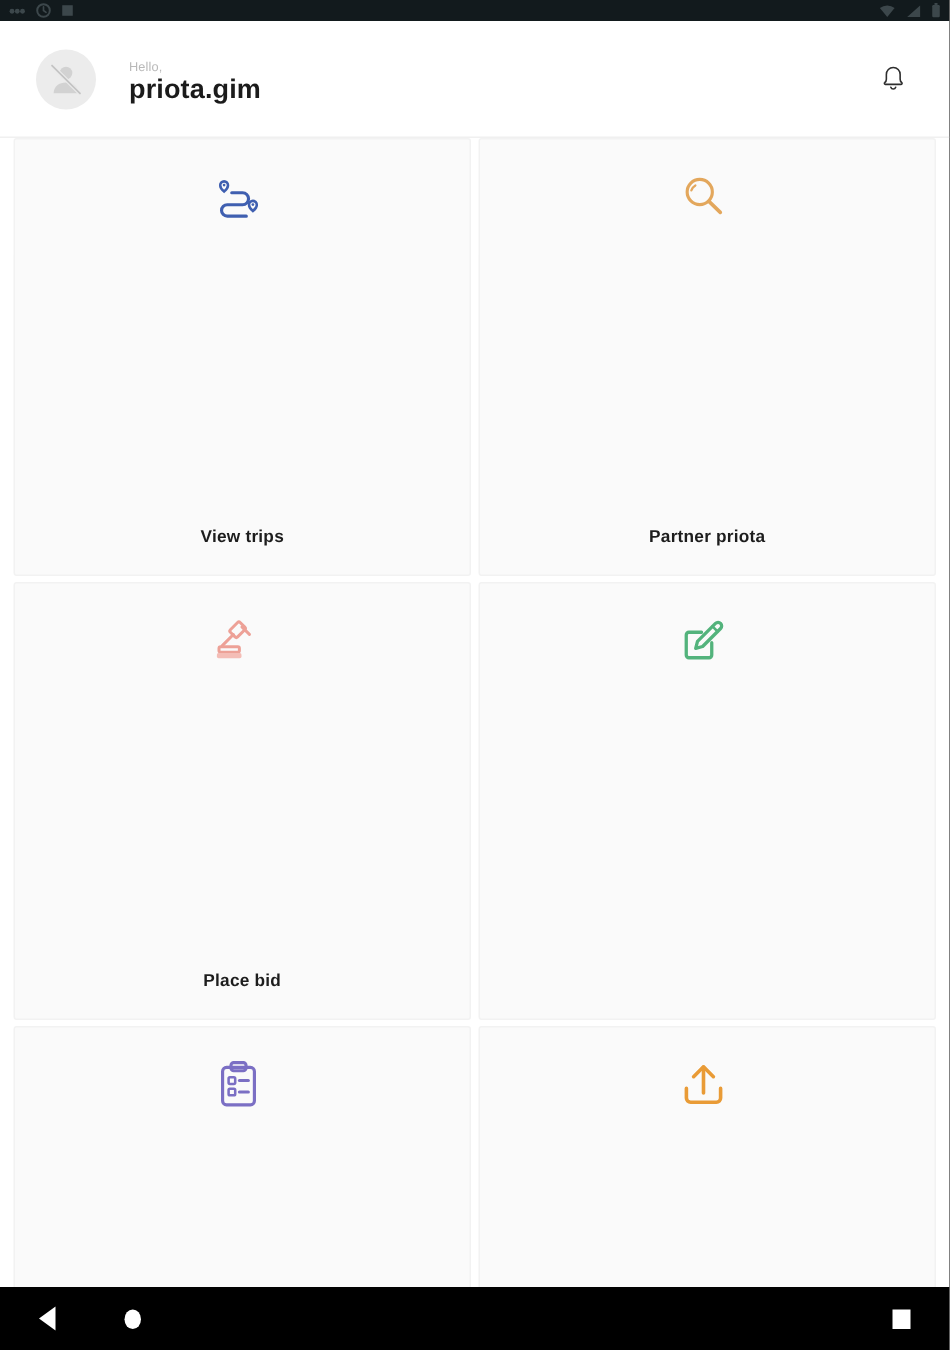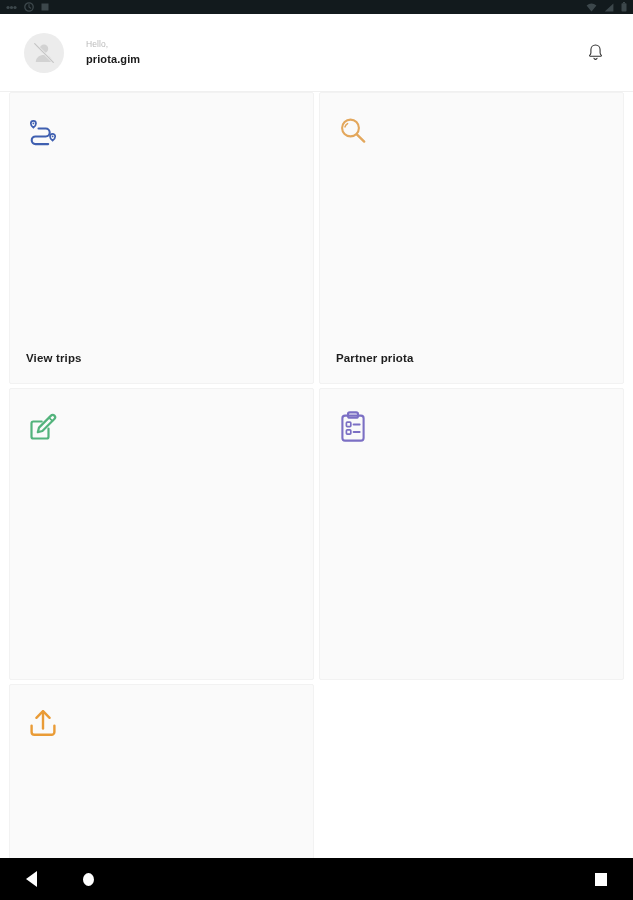--- a/index.html
+++ b/index.html
@@ -72,21 +72,21 @@
     justify-content: center;
     flex: 1 1 auto;
   }
   .greeting-hello {
     font-size: 8.5px;
     color: #b9b9b9;
     line-height: 12px;
     letter-spacing: .1px;
   }
   .greeting-name {
-    font-size: 11px;
+    font-size: 18px;
     font-weight: bold;
     color: #1b1b1b;
     line-height: 17px;
     letter-spacing: .1px;
     margin-top: 1px;
   }
   .bell-button {
     width: 32px;
     height: 32px;
     display: flex;
@@ -119,20 +119,21 @@
     background: #fafafa;
     border: 1px solid #f2f2f2;
     border-radius: 2px;
     box-sizing: border-box;
     padding: 18px 16px 16px 16px;
     display: flex;
     flex-direction: column;
     justify-content: space-between;
     cursor: pointer;
     overflow: hidden;
+    align-items: center;
   }
   .tile-icon {
     width: 40px;
     height: 40px;
     display: flex;
     align-items: center;
     justify-content: flex-start;
     flex: 0 0 auto;
   }
   .tile-icon svg { display: block; }
@@ -274,20 +275,34 @@
       <div class="tile-icon">
         <svg width="34" height="34" viewBox="0 0 34 34">
           <circle cx="14.5" cy="14" r="8.4" fill="none" stroke="#e3a75c" stroke-width="2.1"></circle>
           <path d="M20.8 20.4 L28.2 27.6" stroke="#e3a75c" stroke-width="2.4" stroke-linecap="round"></path>
           <path d="M11.6 9.6a6 6 0 0 0-2.7 3.3" fill="none" stroke="#e3a75c" stroke-width="1.5" stroke-linecap="round"></path>
         </svg>
       </div>
       <div class="tile-label">Partner priota</div>
     </div>
 
+    <div class="tile">
+      <div class="tile-icon">
+        <svg width="34" height="34" viewBox="0 0 34 34">
+          <g stroke="#eda197" stroke-width="2" fill="none" stroke-linejoin="round">
+            <rect x="13.0" y="5.2" width="6.8" height="9.2" rx="1.2" transform="rotate(45 16.4 9.8)"></rect>
+            <path d="M13.6 13.0 L6.2 20.4" stroke-linecap="round"></path>
+            <path d="M19.3 8.0 L24.3 12.9" stroke-linecap="round"></path>
+          </g>
+          <rect x="4.0" y="21.2" width="13.6" height="3.6" rx="1.1" fill="none" stroke="#eda197" stroke-width="2"></rect>
+          <rect x="2.6" y="25.4" width="16.4" height="3.4" rx="1.1" fill="#f4bdb6"></rect>
+        </svg>
+      </div>
+      <div class="tile-label">Place bid</div>
+    </div>
 
     <div class="tile">
       <div class="tile-icon">
         <svg width="34" height="34" viewBox="0 0 34 34">
           <path d="M22.5 18.5v8.2a1.8 1.8 0 0 1-1.8 1.8H7.3a1.8 1.8 0 0 1-1.8-1.8V13.3a1.8 1.8 0 0 1 1.8-1.8h8.4" fill="none" stroke="#53b37c" stroke-width="2.2" stroke-linecap="round" stroke-linejoin="round"></path>
           <path d="M25.0 5.6a2.4 2.4 0 0 1 3.4 3.4L16.4 21.0l-4.6 1.2 1.2-4.6z" fill="none" stroke="#53b37c" stroke-width="2.2" stroke-linejoin="round"></path>
           <path d="M23.0 7.6 L26.4 11.0" stroke="#53b37c" stroke-width="1.7" stroke-linecap="round"></path>
         </svg>
       </div>
     </div>

